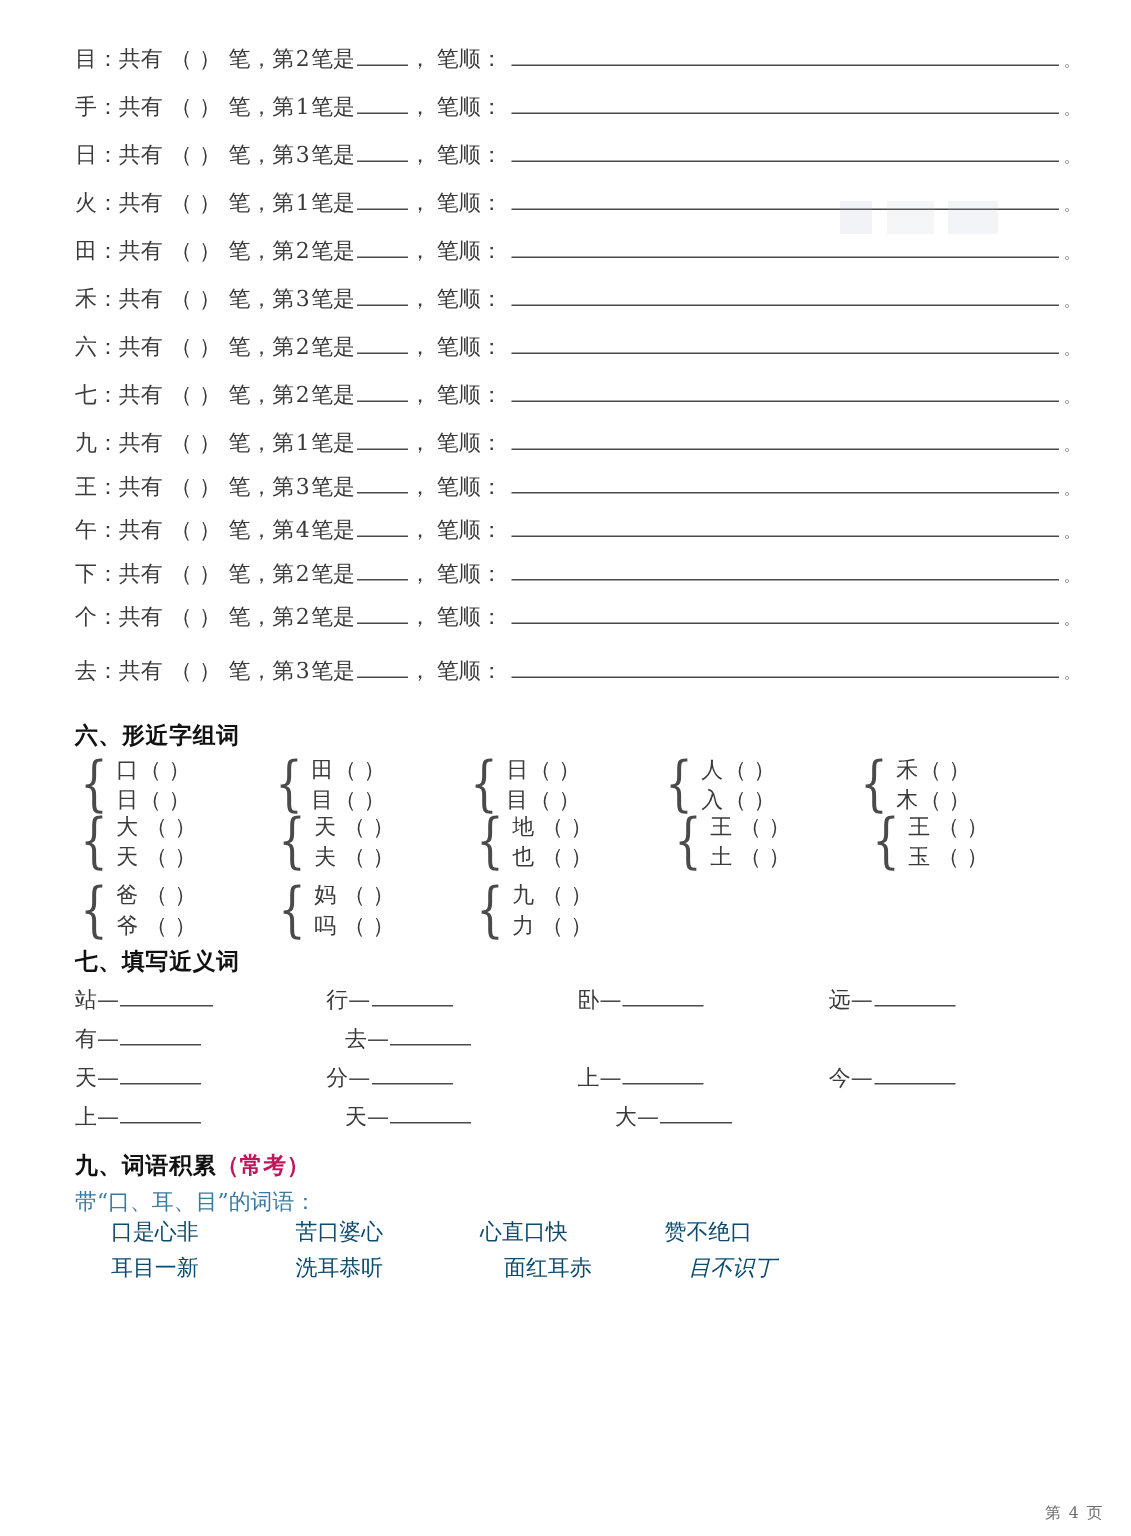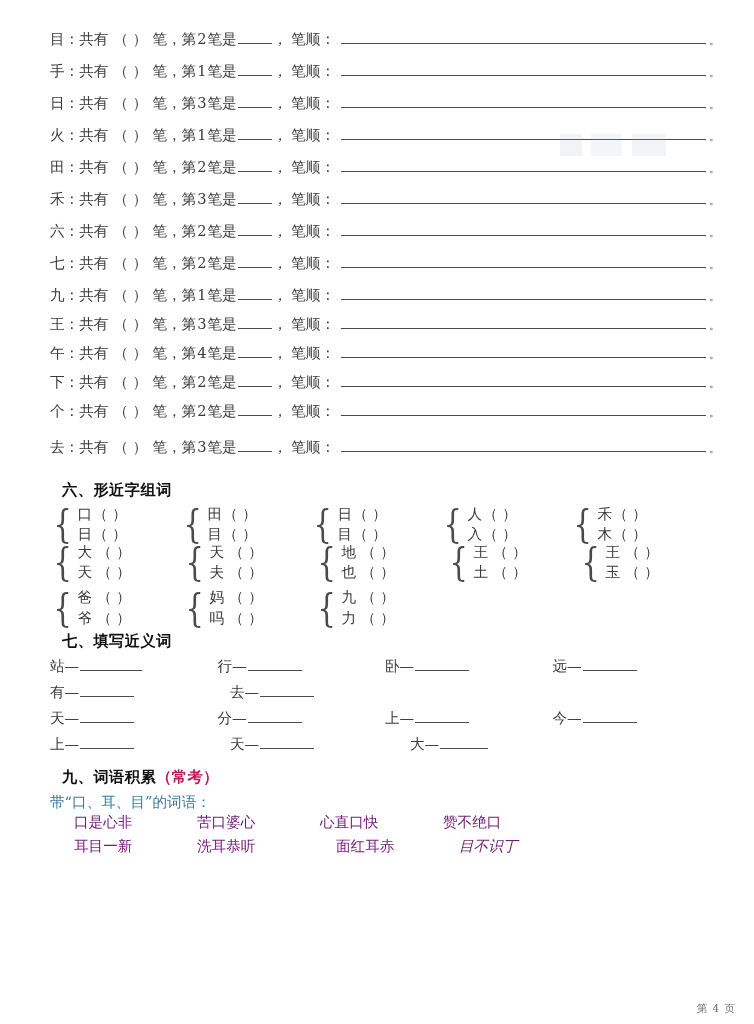--- a/index.html
+++ b/index.html
@@ -72,21 +72,21 @@
     margin-right: 3px;
   }
   .sr-period { font-size: 11px; color: #555; }
 
   
   .section-head {
     font-family: "DejaVu Sans", "Liberation Sans", sans-serif;
     font-weight: bold;
     font-size: 15.2px;
     color: #111;
-    margin: 6px 0 5px 12px;
+    margin: 6px 0 5px 0;
     letter-spacing: 0.5px;
   }
   .section-head .exam-tag {
     color: #be185d;
     font-weight: bold;
   }
 
   
   .brace-band {
     display: flex;
@@ -154,21 +154,21 @@
   
   .sub-head {
     font-size: 14.6px;
     color: #3a7a9e;
     margin: 4px 0 5px 0;
     line-height: 1.2;
   }
   .idiom-row {
     display: flex;
     font-size: 14.6px;
-    color: #701a75;
+    color: #0c4a6e;
     line-height: 1;
     height: 24px;
     align-items: baseline;
     padding-left: 24px;
   }
   .idiom-cell {
     white-space: nowrap;
   }
 
   

